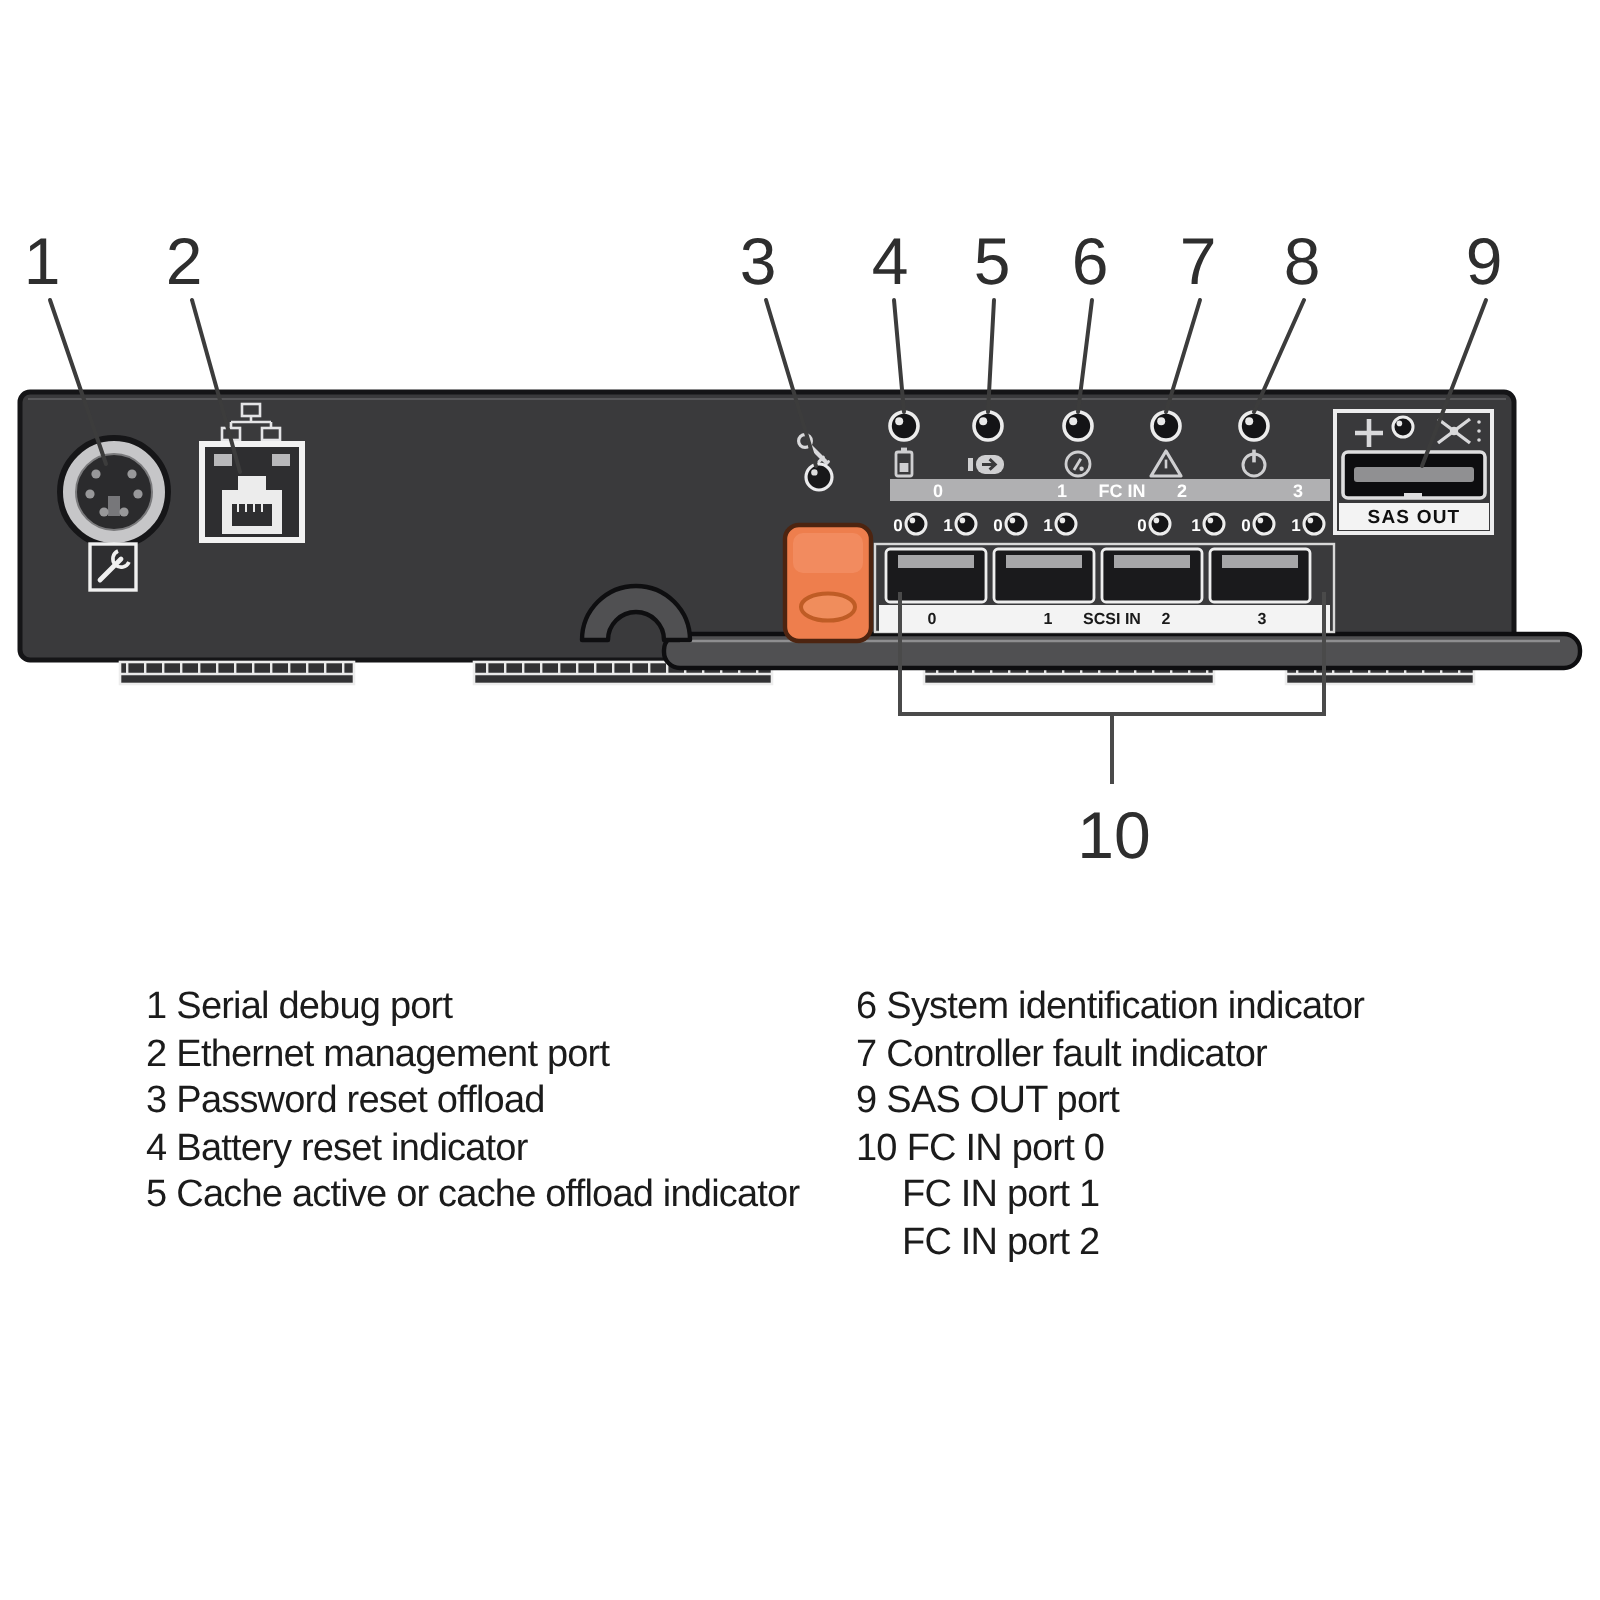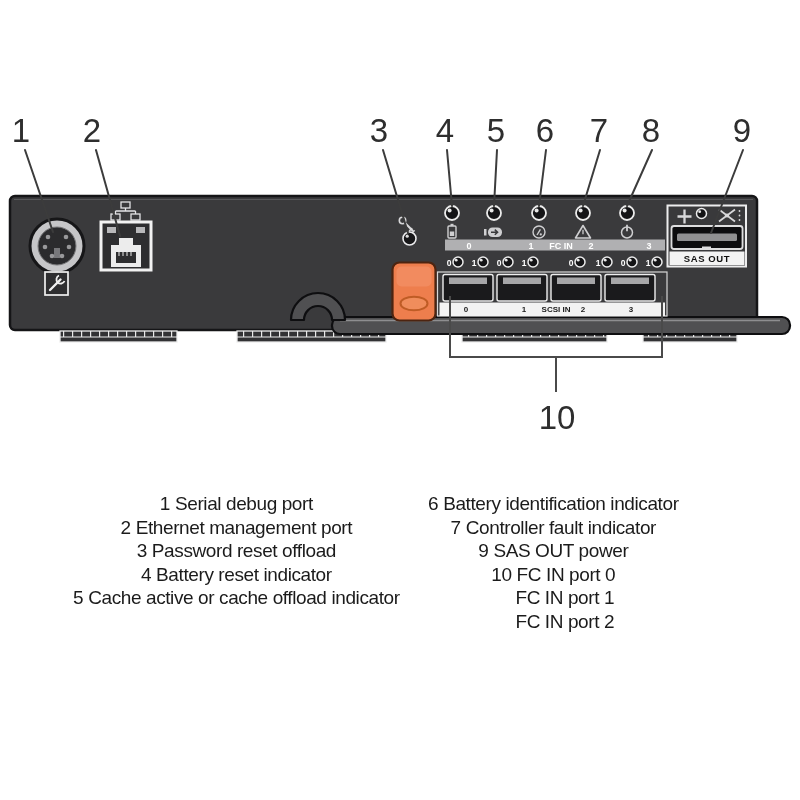--- a/index.html
+++ b/index.html
@@ -8,21 +8,21 @@
   .stage svg{position:absolute;top:0;left:0;}
   .callout{font-size:33px;fill:#2e2e2e;text-anchor:middle;font-family:"Liberation Sans",sans-serif;}
   .barnum{font-size:9px;font-weight:bold;fill:#ffffff;text-anchor:middle;font-family:"Liberation Sans",sans-serif;}
   .lednum{font-size:8.5px;font-weight:bold;fill:#ffffff;text-anchor:middle;font-family:"Liberation Sans",sans-serif;}
   .stripnum{font-size:8px;font-weight:bold;fill:#1a1a1a;text-anchor:middle;font-family:"Liberation Sans",sans-serif;}
   .saslbl{font-size:9.5px;font-weight:bold;fill:#101010;text-anchor:middle;letter-spacing:0.6px;font-family:"Liberation Sans",sans-serif;}
   .legend{position:absolute;top:492px;left:0;width:800px;color:#1b1b1b;font-size:19px;letter-spacing:-0.4px;}
   .col{position:absolute;top:0;}
   .col-left{left:73px;}
   .col-right{left:428px;}
-  .row{line-height:23.5px;white-space:nowrap;text-align:center;}
+  .row{line-height:23.5px;white-space:nowrap;}
   .num{margin-right:5px;}
   .row.cont{padding-left:23px;}
 </style>
 </head>
 <body>
 
 <div class="stage">
 
 <svg viewBox="0 0 800 470" width="800" height="470">
   <defs>
@@ -257,22 +257,22 @@
 
 <div class="legend">
   <div class="col col-left">
     <div class="row"><span class="num">1</span><span class="txt">Serial debug port</span></div>
     <div class="row"><span class="num">2</span><span class="txt">Ethernet management port</span></div>
     <div class="row"><span class="num">3</span><span class="txt">Password reset offload</span></div>
     <div class="row"><span class="num">4</span><span class="txt">Battery reset indicator</span></div>
     <div class="row"><span class="num">5</span><span class="txt">Cache active or cache offload indicator</span></div>
   </div>
   <div class="col col-right">
-    <div class="row"><span class="num">6</span><span class="txt">Battery identification indicator</span></div>
+    <div class="row"><span class="num">6</span><span class="txt">System identification indicator</span></div>
     <div class="row"><span class="num">7</span><span class="txt">Controller fault indicator</span></div>
-    <div class="row"><span class="num">9</span><span class="txt">SAS OUT power</span></div>
+    <div class="row"><span class="num">9</span><span class="txt">SAS OUT port</span></div>
     <div class="row"><span class="num">10</span><span class="txt">FC IN port 0</span></div>
     <div class="row cont"><span class="txt">FC IN port 1</span></div>
     <div class="row cont"><span class="txt">FC IN port 2</span></div>
   </div>
 </div>
 
 </div>
 
 </body></html>

